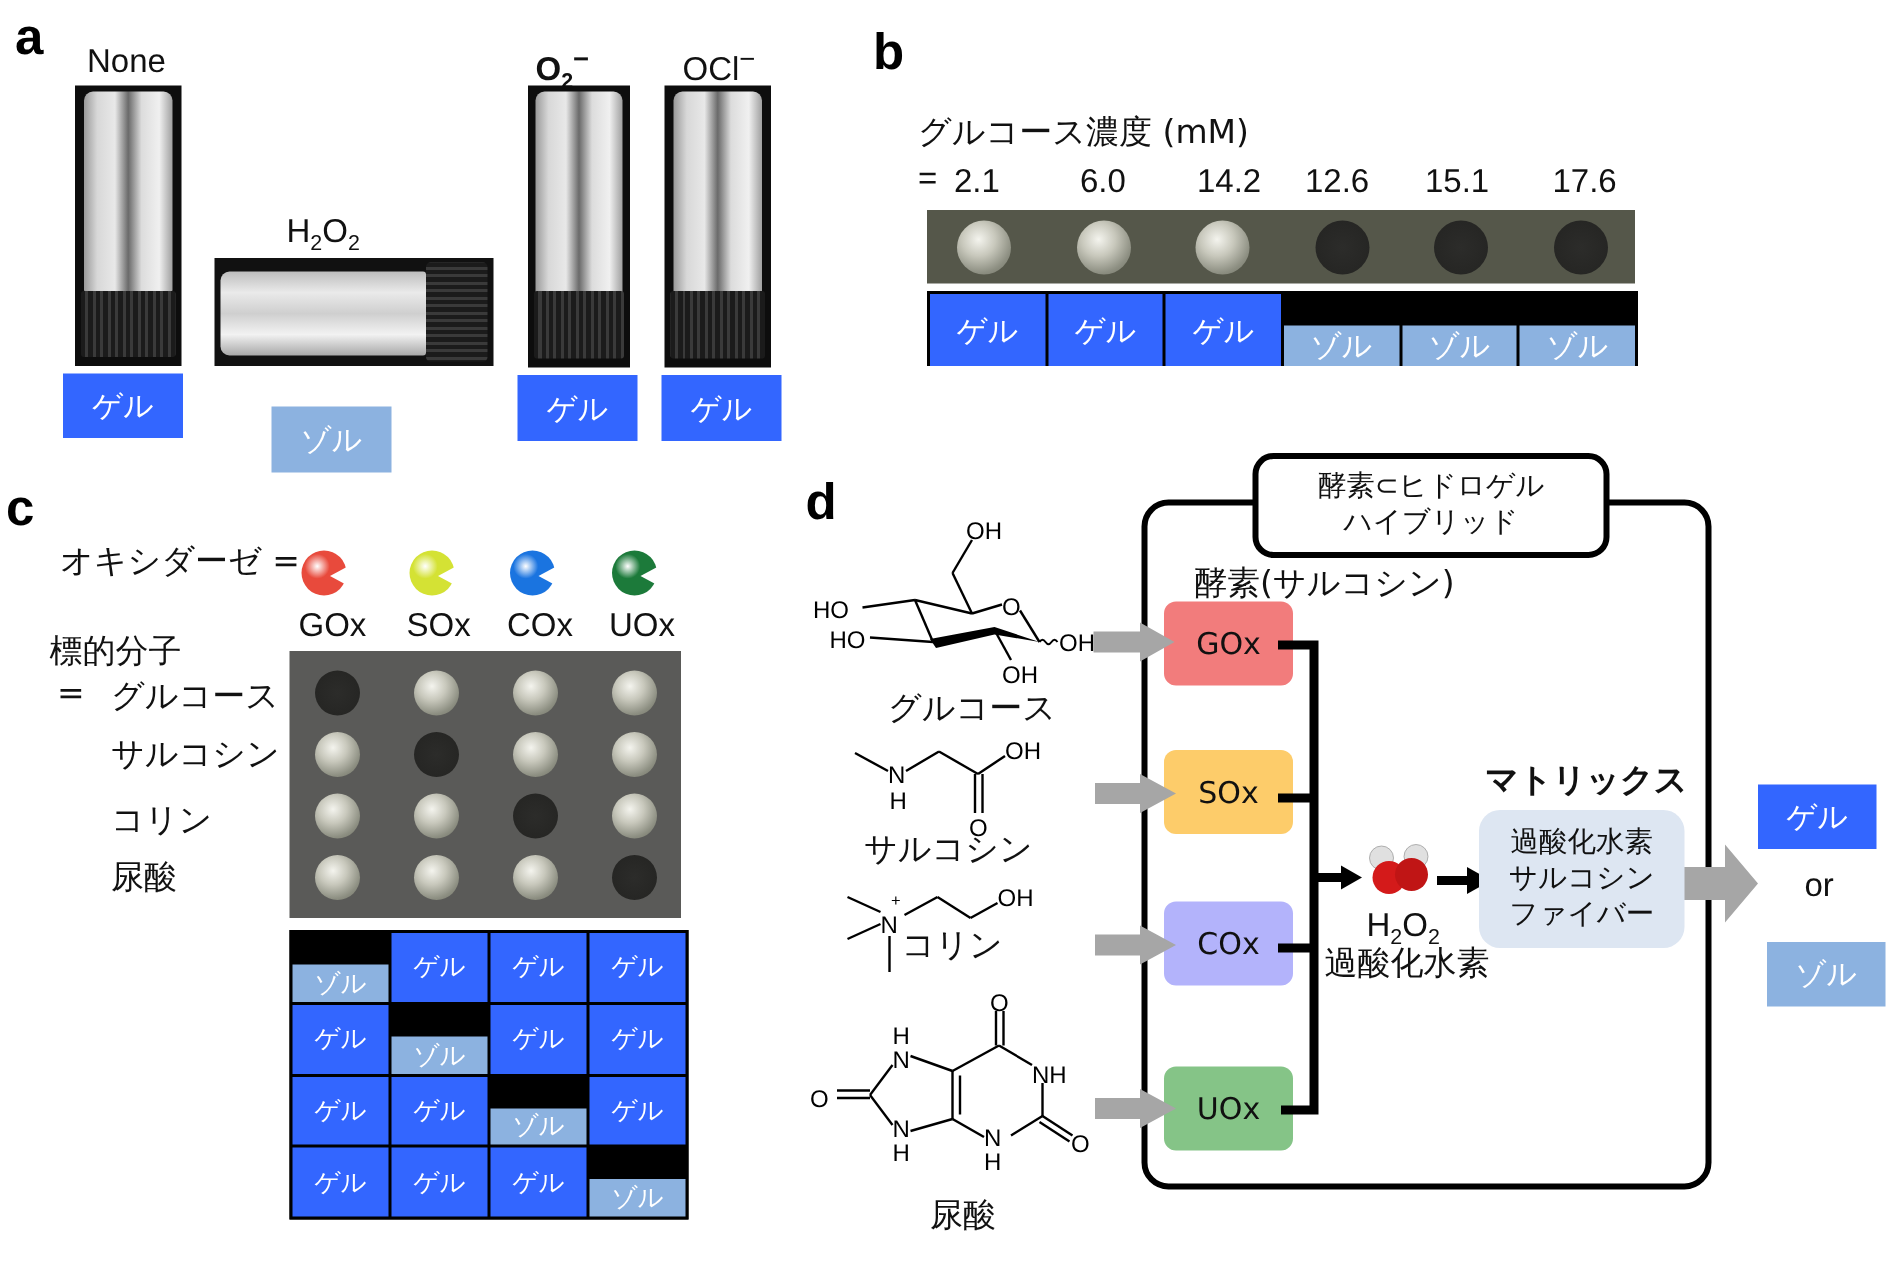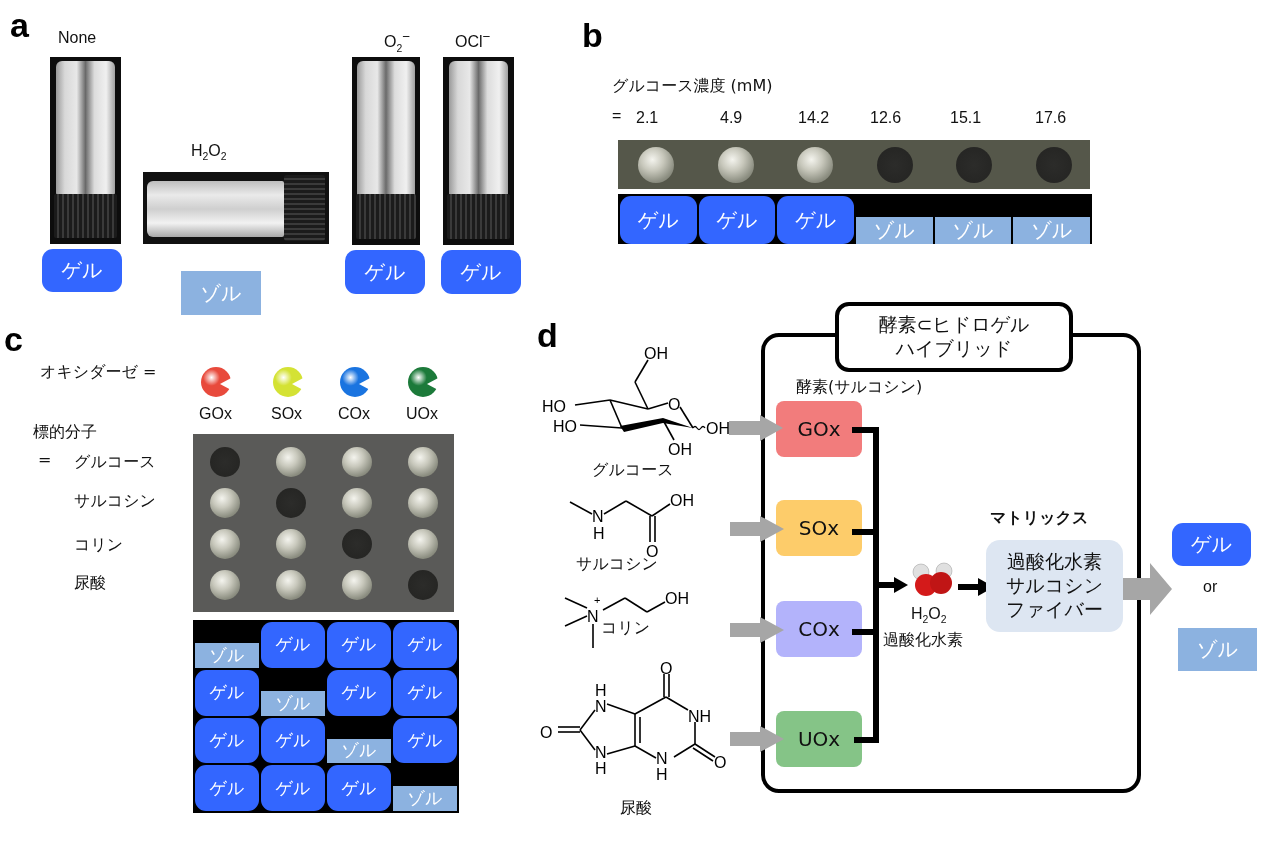--- a/index.html
+++ b/index.html
@@ -1,22 +1,22 @@
 <!DOCTYPE html>
 <html><head>
 <meta charset="utf-8">
 <style>
   html, body { margin:0; padding:0; background:#ffffff; }
   body { width:1268px; height:845px; position:relative; overflow:hidden;
          font-family:"DejaVu Sans", "Liberation Sans", sans-serif; color:#111; }
   .panel-letter { position:absolute; font-family:"Liberation Sans", sans-serif; font-weight:bold; font-size:34px; line-height:1; color:#000; }
-  .lbl { position:absolute; font-size:16px; white-space:nowrap; line-height:1; }
+  .lbl { position:absolute; font-size:22px; white-space:nowrap; line-height:1; }
   .state { position:absolute; display:flex; align-items:center; justify-content:center;
            color:#fff; font-size:20px; }
-  .gel { background:#3366ff;border-radius:11px; }
+  .gel { background:#3366ff; }
   .sol { background:#8cb2e0;margin-top:21px; }
   
   .vial { position:absolute; background:#0d0d0d; overflow:hidden; }
   .vial .glass { position:absolute; left:8%; right:8%; top:2%; bottom:26%;
      background:linear-gradient(90deg,#9a9a9a 0%,#d8d8d8 15%,#e8e8e8 35%,#6a6a6a 50%,#dcdcdc 65%,#f0f0f0 85%,#a0a0a0 100%);
      border-radius:6px 6px 2px 2px; }
   .vial .cap { position:absolute; left:6%; right:6%; bottom:3%; height:24%;
      background:repeating-linear-gradient(90deg,#1b1b1b 0 3px,#3a3a3a 3px 5px); border-radius:2px; }
   .vial-h { position:absolute; background:#111; overflow:hidden; }
   .vial-h .glass { position:absolute; left:2%; right:24%; top:12%; bottom:10%;
@@ -61,40 +61,40 @@
   </div>
 <div class="state gel" style="left:42px;top:249px;width:80px;height:43px;">ゲル</div>
 
 <div class="lbl" style="left:191px;top:143px;font-family:'Liberation Sans',sans-serif;"><span>H</span><sub>2</sub><span>O</span><sub>2</sub></div>
 <div class="vial-h" style="left:143px;top:172px;width:186px;height:72px;">
     <div class="glass"></div>
     <div class="cap"></div>
   </div>
 <div class="state sol" style="left:181px;top:250px;width:80px;height:44px;">ゾル</div>
 
-<div class="lbl" style="left:384px;top:30px;font-family:'Liberation Sans',sans-serif;"><span>O</span><sub>2</sub><sup>−</sup></div>
+<div class="lbl" style="left:357px;top:30px;font-family:'Liberation Sans',sans-serif;font-weight:bold;"><span>O</span><sub>2</sub><sup>−</sup></div>
 <div class="vial" style="left:352px;top:57px;width:68px;height:188px;">
     <div class="glass"></div>
     <div class="cap"></div>
   </div>
 <div class="state gel" style="left:345px;top:250px;width:80px;height:44px;">ゲル</div>
 
 <div class="lbl" style="left:455px;top:30px;font-family:'Liberation Sans',sans-serif;"><span>OCl</span><sup>−</sup></div>
 <div class="vial" style="left:443px;top:57px;width:71px;height:188px;">
     <div class="glass"></div>
     <div class="cap"></div>
   </div>
 <div class="state gel" style="left:441px;top:250px;width:80px;height:44px;">ゲル</div>
 
 <div class="panel-letter" style="left:582px;top:18px;">b</div>
 <div class="lbl" style="left:612px;top:78px;">グルコース濃度 (mM)</div>
 <div class="lbl" style="left:612px;top:108px;font-family:'Liberation Sans',sans-serif;">=</div>
 <div id="b-conc">
     <div class="lbl" style="left: 636px; top: 110px; font-family: &quot;Liberation Sans&quot;, sans-serif;">2.1</div>
-    <div class="lbl" style="left: 720px; top: 110px; font-family: &quot;Liberation Sans&quot;, sans-serif;">4.9</div>
+    <div class="lbl" style="left: 720px; top: 110px; font-family: &quot;Liberation Sans&quot;, sans-serif;">6.0</div>
     <div class="lbl" style="left: 798px; top: 110px; font-family: &quot;Liberation Sans&quot;, sans-serif;">14.2</div>
     <div class="lbl" style="left: 870px; top: 110px; font-family: &quot;Liberation Sans&quot;, sans-serif;">12.6</div>
     <div class="lbl" style="left: 950px; top: 110px; font-family: &quot;Liberation Sans&quot;, sans-serif;">15.1</div>
     <div class="lbl" style="left: 1035px; top: 110px; font-family: &quot;Liberation Sans&quot;, sans-serif;">17.6</div>
   </div>
 <div class="strip-b" style="left:618px;top:140px;width:472px;height:49px;" id="b-strip">
     <div class="drop clear" style="width: 36px; height: 36px; left: 20px; top: 7px;"></div>
     <div class="drop clear" style="width: 36px; height: 36px; left: 99.5px; top: 7px;"></div>
     <div class="drop clear" style="width: 36px; height: 36px; left: 179px; top: 7px;"></div>
     <div class="drop dark" style="width: 36px; height: 36px; left: 258.5px; top: 7px;"></div>

